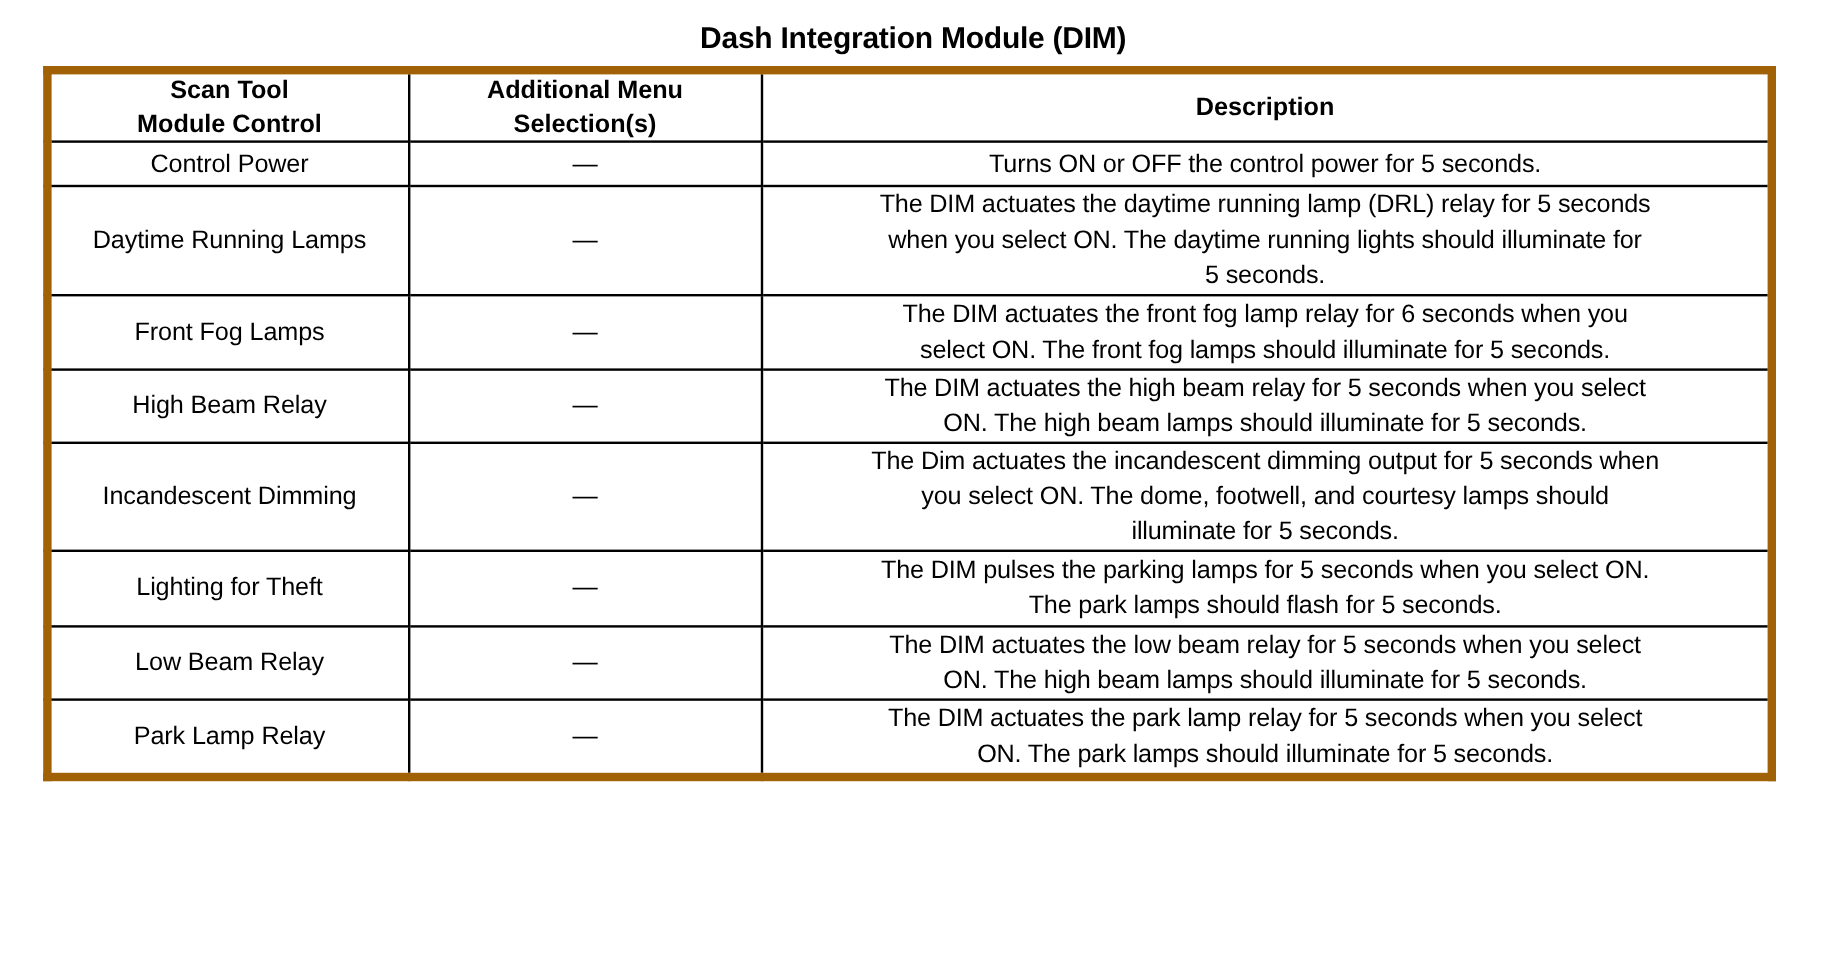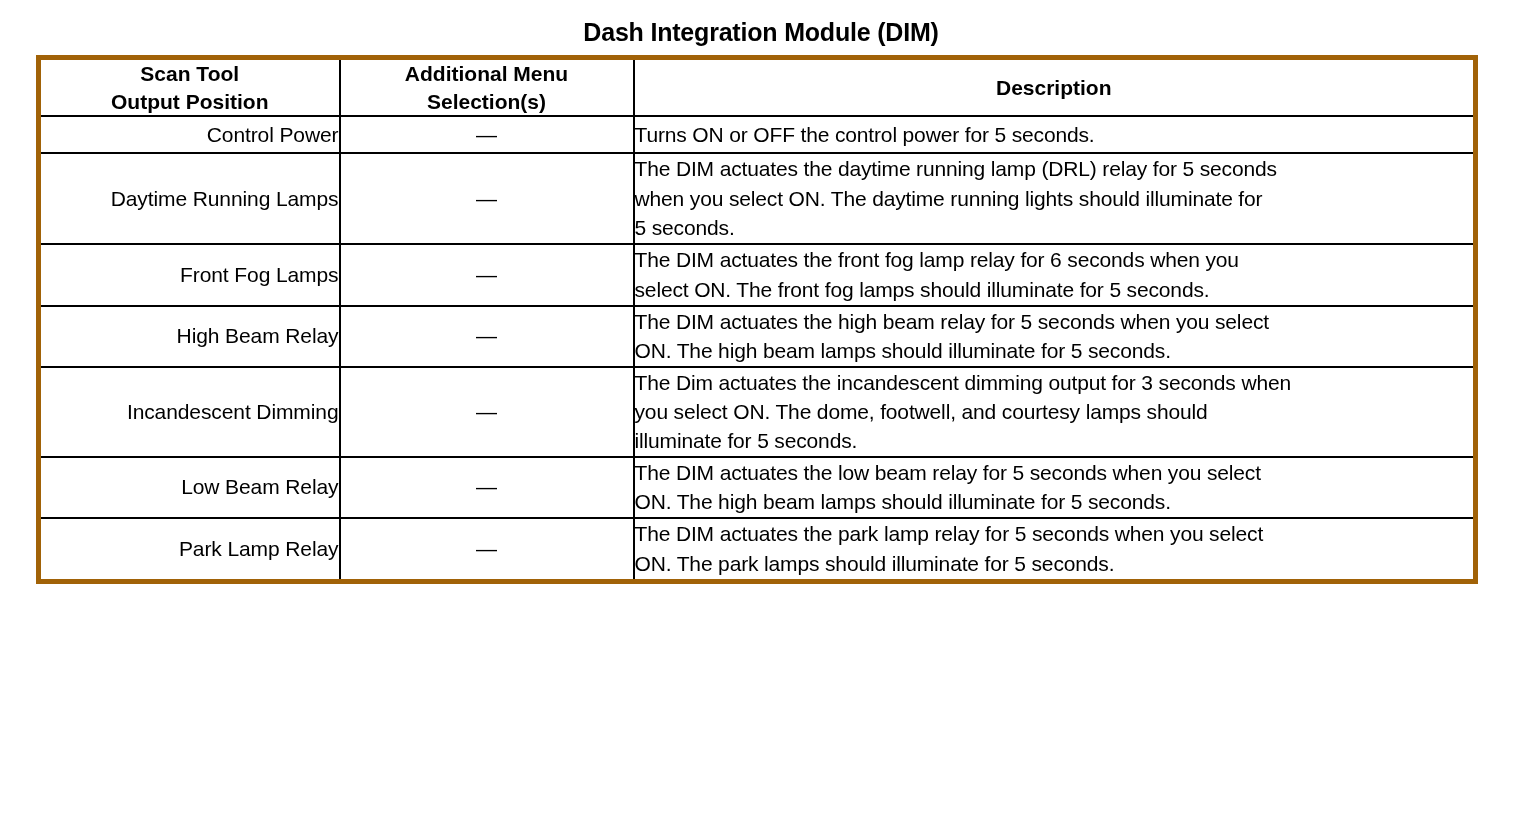--- a/index.html
+++ b/index.html
@@ -37,21 +37,21 @@
     position: absolute;
     left: 36px;
     top: 55px;
     width: 1437px;
   }
 
   table.dim-table {
     border-collapse: collapse;
     width: 1437px;
     table-layout: fixed;
-    border: 5px solid #a16207;
+    border: 7px solid #a16207;
   }
 
   table.dim-table col.c1 { width: 301px; }
   table.dim-table col.c2 { width: 294px; }
   table.dim-table col.c3 { width: 842px; }
 
   table.dim-table th,
   table.dim-table td {
     border: 2px solid #000;
     vertical-align: middle;
@@ -64,35 +64,35 @@
     font-weight: bold;
     text-align: center;
     line-height: 1.32;
     padding: 9px 6px 10px 6px;
   }
 
   .hdr-line { display: block; white-space: nowrap; }
 
   td.col-control {
     font-size: 21px;
-    text-align: right;
+    text-align: center;
     padding: 6px 4px 6px 16px;
     white-space: nowrap;
     letter-spacing: -0.1px;
   }
 
   td.col-menu {
     text-align: center;
     font-size: 21px;
     padding: 6px 4px;
   }
 
   td.col-desc {
     font-size: 21px;
-    text-align: left;
+    text-align: center;
     padding: 5px 8px 6px 18px;
     line-height: 1.40;
     letter-spacing: -0.15px;
   }
 
   .desc-line { display: block; white-space: nowrap; }
 
   tbody tr.r1 td { height: 35px; }
   tbody tr.r2 td { height: 85px; }
   tbody tr.r3 td { height: 60px; }
@@ -117,21 +117,21 @@
     <table class="dim-table">
       <colgroup>
         <col class="c1">
           <col class="c2">
           <col class="c3">
       </colgroup>
       <thead>
         <tr>
           <th>
             <span class="hdr-line">Scan Tool</span>
-            <span class="hdr-line">Output Position</span>
+            <span class="hdr-line">Module Control</span>
           </th>
           <th>
             <span class="hdr-line">Additional Menu</span>
             <span class="hdr-line">Selection(s)</span>
           </th>
           <th>
             <span class="hdr-line">Description</span>
           </th>
         </tr>
       </thead>
@@ -171,26 +171,34 @@
             <span class="desc-line">The DIM actuates the high beam relay for 5 seconds when you select</span>
             <span class="desc-line">ON. The high beam lamps should illuminate for 5 seconds.</span>
           </td>
         </tr>
 
 
         <tr class="r6">
           <td class="col-control">Incandescent Dimming</td>
           <td class="col-menu">—</td>
           <td class="col-desc">
-            <span class="desc-line">The Dim actuates the incandescent dimming output for 3 seconds when</span>
+            <span class="desc-line">The Dim actuates the incandescent dimming output for 5 seconds when</span>
             <span class="desc-line">you select ON. The dome, footwell, and courtesy lamps should</span>
             <span class="desc-line">illuminate for 5 seconds.</span>
           </td>
         </tr>
 
+        <tr class="r7">
+          <td class="col-control">Lighting for Theft</td>
+          <td class="col-menu">—</td>
+          <td class="col-desc">
+            <span class="desc-line">The DIM pulses the parking lamps for 5 seconds when you select ON.</span>
+            <span class="desc-line">The park lamps should flash for 5 seconds.</span>
+          </td>
+        </tr>
 
         <tr class="r8">
           <td class="col-control">Low Beam Relay</td>
           <td class="col-menu">—</td>
           <td class="col-desc">
             <span class="desc-line">The DIM actuates the low beam relay for 5 seconds when you select</span>
             <span class="desc-line">ON. The high beam lamps should illuminate for 5 seconds.</span>
           </td>
         </tr>
 

